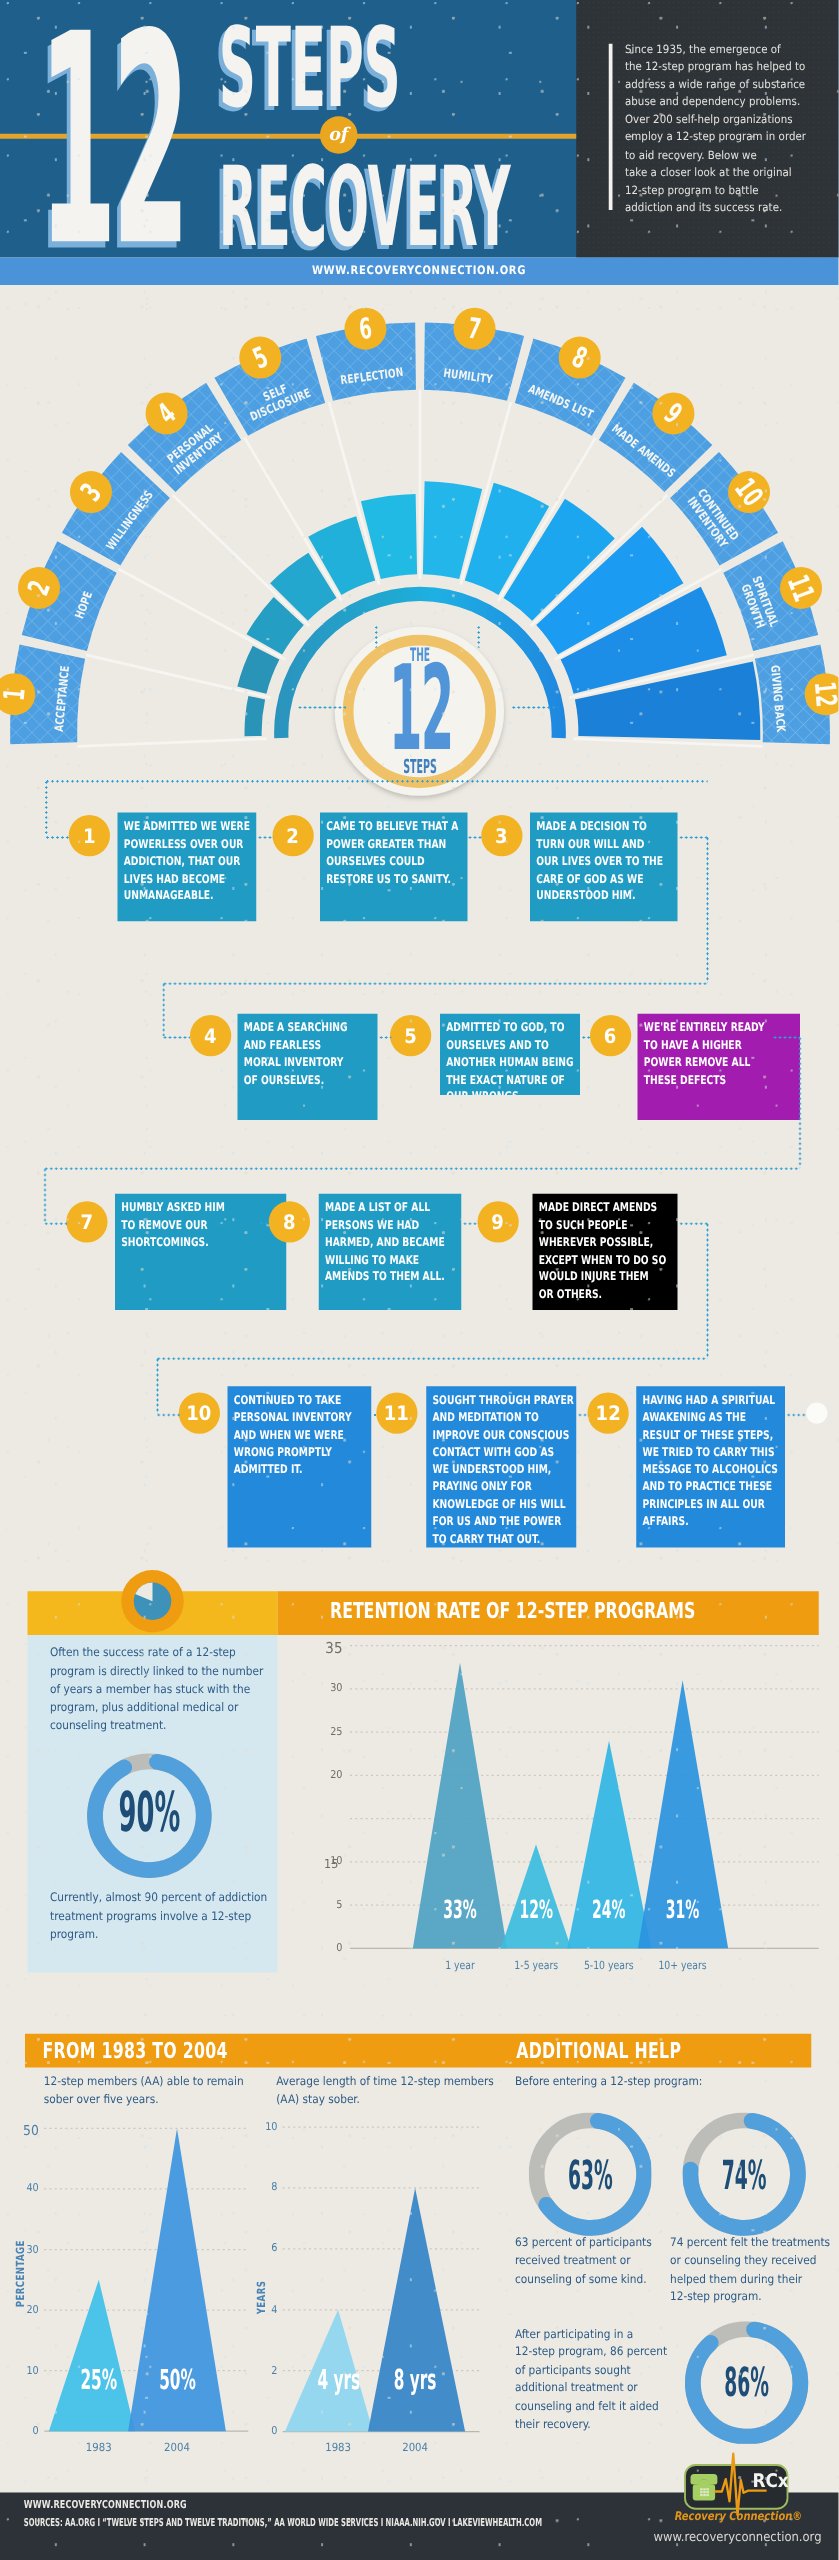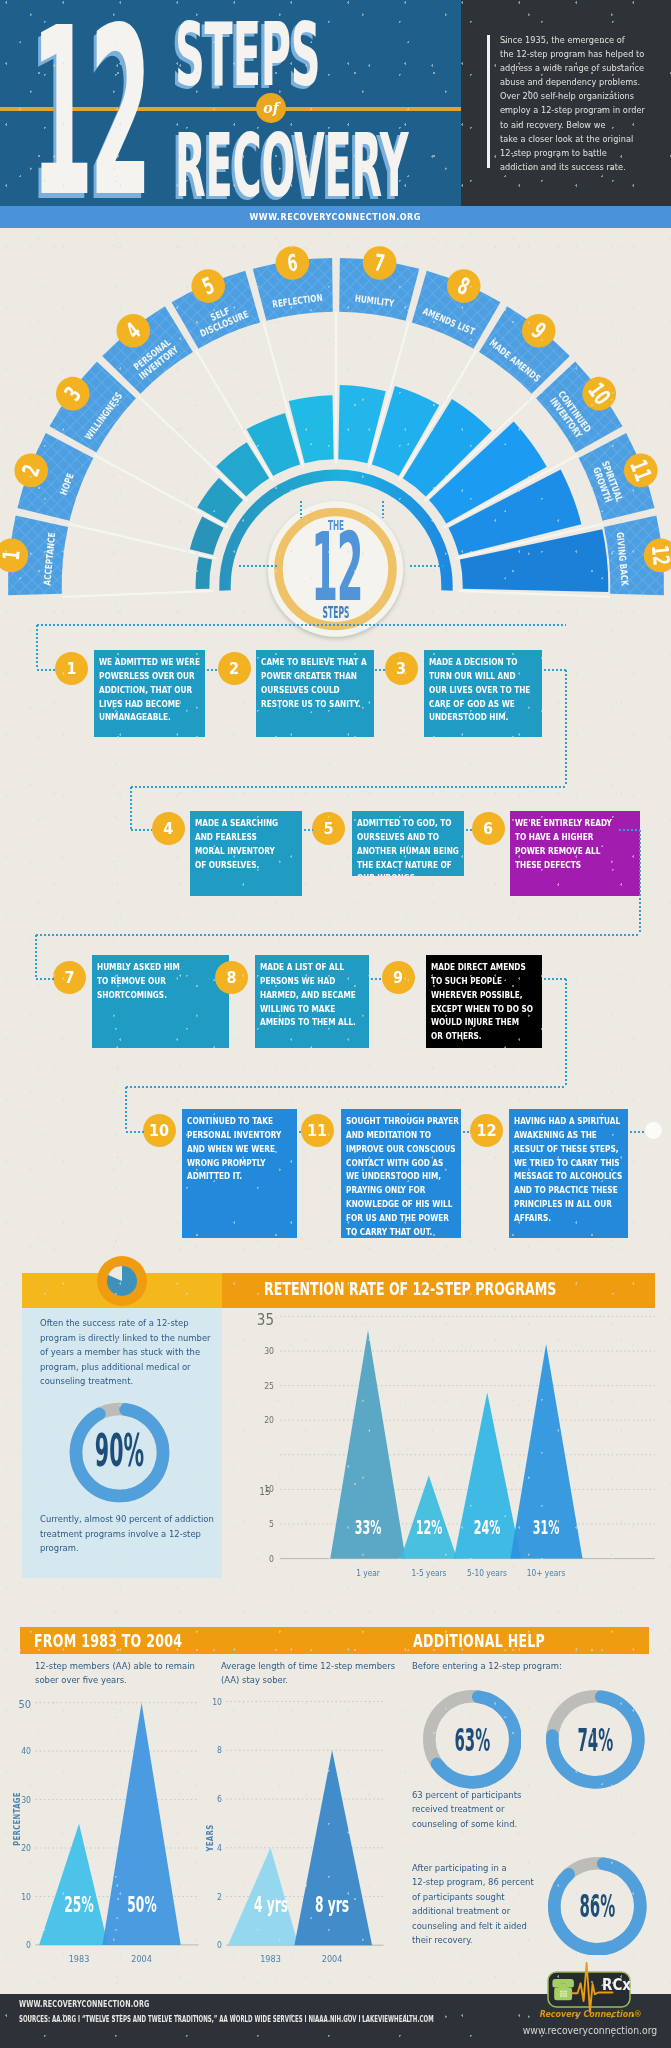--- a/index.html
+++ b/index.html
@@ -433,21 +433,21 @@
 <polygon points="453.9,1558.6 487.2,1392.5 521.0,1558.6" fill="#31b6e4" opacity=".93"></polygon>
 <polygon points="510.4,1558.6 546.1,1344.1 582.5,1558.6" fill="#2b93e0" opacity=".93"></polygon>
 </svg>
 <div style="position:absolute;left:256px;top:1553.6px;width:18px;text-align:right;font-size:8.6px;color:#6f6f68;">0</div>
 <div style="position:absolute;left:256px;top:1519.0px;width:18px;text-align:right;font-size:8.6px;color:#6f6f68;">5</div>
 <div style="position:absolute;left:256px;top:1484.4px;width:18px;text-align:right;font-size:8.6px;color:#6f6f68;">10</div>
 <div style="position:absolute;left:256px;top:1486px;width:18px;text-align:center;font-size:10px;color:#6f6f68;">15</div>
 <div style="position:absolute;left:256px;top:1415.2px;width:18px;text-align:right;font-size:8.6px;color:#6f6f68;">20</div>
 <div style="position:absolute;left:256px;top:1380.6px;width:18px;text-align:right;font-size:8.6px;color:#6f6f68;">25</div>
 <div style="position:absolute;left:256px;top:1346.0px;width:18px;text-align:right;font-size:8.6px;color:#6f6f68;">30</div>
-<div style="position:absolute;left:256px;top:1311.4px;width:18px;text-align:right;font-size:15px;color:#6f6f68;">35</div>
+<div style="position:absolute;left:256px;top:1311.4px;width:18px;text-align:right;font-size:12px;color:#6f6f68;">35</div>
 <div style="position:absolute;left:333.0px;top:1516px;width:70px;text-align:center;font-size:20px;line-height:22px;font-weight:bold;color:#fff;transform:scaleX(.62);transform-origin:center top;">33%</div>
 <div style="position:absolute;left:393.8px;top:1516px;width:70px;text-align:center;font-size:20px;line-height:22px;font-weight:bold;color:#fff;transform:scaleX(.62);transform-origin:center top;">12%</div>
 <div style="position:absolute;left:452.2px;top:1516px;width:70px;text-align:center;font-size:20px;line-height:22px;font-weight:bold;color:#fff;transform:scaleX(.62);transform-origin:center top;">24%</div>
 <div style="position:absolute;left:511.1px;top:1516px;width:70px;text-align:center;font-size:20px;line-height:22px;font-weight:bold;color:#fff;transform:scaleX(.62);transform-origin:center top;">31%</div>
 <div style="position:absolute;left:328.0px;top:1568px;width:80px;text-align:center;font-size:9px;color:#4a7fa8;transform:scaleX(.92);transform-origin:center top;">1 year</div>
 <div style="position:absolute;left:388.8px;top:1568px;width:80px;text-align:center;font-size:9px;color:#4a7fa8;transform:scaleX(.92);transform-origin:center top;">1-5 years</div>
 <div style="position:absolute;left:447.2px;top:1568px;width:80px;text-align:center;font-size:9px;color:#4a7fa8;transform:scaleX(.92);transform-origin:center top;">5-10 years</div>
 <div style="position:absolute;left:506.1px;top:1568px;width:80px;text-align:center;font-size:9px;color:#4a7fa8;transform:scaleX(.92);transform-origin:center top;">10+ years</div>
 </div>
 <div style="position:absolute;left:0;top:0;width:671px;height:2048px;">
@@ -523,20 +523,26 @@
 <circle cx="49.30" cy="49.30" r="43.00" fill="none" stroke="#bcbdb8" stroke-width="12.6"></circle>
 <circle cx="49.30" cy="49.30" r="43.00" fill="none" stroke="#519fdb" stroke-width="12.6" stroke-linecap="round" stroke-dasharray="232.35 37.82" transform="rotate(-82 49.30 49.30)"></circle>
 </svg>
 <div style="position:absolute;left:0;top:31.7px;width:98.6px;text-align:center;font-size:32px;line-height:37px;font-weight:bold;color:#1e4e77;transform:scaleX(0.52);">86%</div>
 </div>
 <div style="position:absolute;left:412px;top:1788px;width:125px;color:#2c5a86;font-size:9.4px;line-height:14.4px;">
 <div>63 percent of participants</div>
 <div>received treatment or</div>
 <div>counseling of some kind.</div>
 </div>
+<div style="position:absolute;left:536px;top:1788px;width:130px;color:#2c5a86;font-size:9.4px;line-height:14.4px;">
+<div>74 percent felt the treatments</div>
+<div>or counseling they received</div>
+<div>helped them during their</div>
+<div>12-step program.</div>
+</div>
 <div style="position:absolute;left:412px;top:1861px;width:125px;color:#2c5a86;font-size:9.4px;line-height:14.4px;">
 <div>After participating in a</div>
 <div>12-step program, 86 percent</div>
 <div>of participants sought</div>
 <div>additional treatment or</div>
 <div>counseling and felt it aided</div>
 <div>their recovery.</div>
 </div>
 </div>
 <div style="position:absolute;left:0;top:1994px;width:671px;height:54px;background:#2d3238;">

